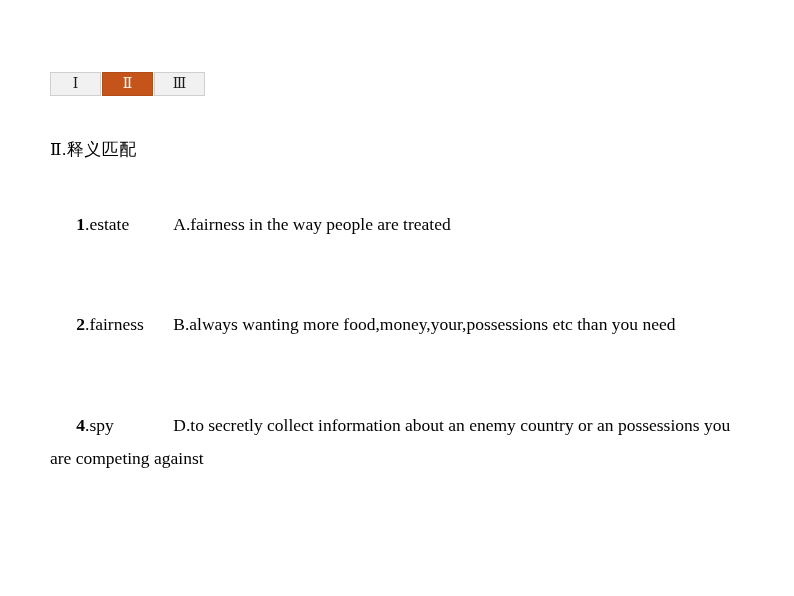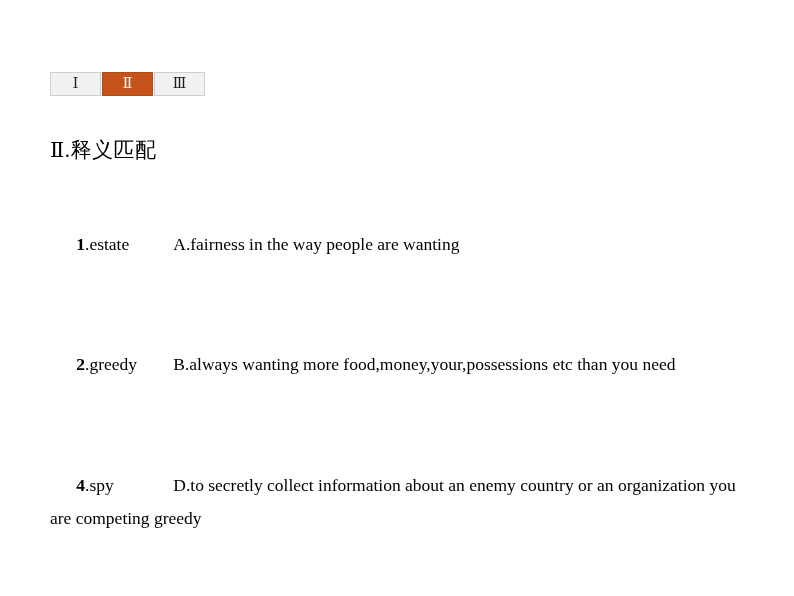--- a/index.html
+++ b/index.html
@@ -54,21 +54,21 @@
     background: #c4541a;
     border-color: #b04c17;
     color: #ffffff;
   }
 
   
   .heading {
     position: absolute;
     left: 50px;
     top: 136px;
-    font-size: 21px;
+    font-size: 17px;
     line-height: 28px;
     letter-spacing: 0.5px;
     color: #000;
     white-space: nowrap;
   }
 
   
   .content {
     position: absolute;
     left: 50px;
@@ -77,21 +77,20 @@
     font-size: 17.5px;
     line-height: 33.5px;
   }
   .line {
     white-space: pre-wrap;
     word-break: normal;
   }
   .term {
     display: inline-block;
     min-width: 97px;
-    margin-top: 20px;
   }
   .term .num {
     font-weight: bold;
   }
   .defn { }
 </style>
 </head>
 <body>
 
 <div class="page">
@@ -106,27 +105,27 @@
     <div class="tab">
       <span>Ⅲ</span>
     </div>
   </div>
 
   <div class="heading">Ⅱ.释义匹配</div>
 
   <div class="content">
 
     <div class="line">
-      <span class="term"><span class="num">1</span><span>.</span><span>estate</span></span><span class="defn">A.fairness in the way people are wanting</span>
+      <span class="term"><span class="num">1</span><span>.</span><span>estate</span></span><span class="defn">A.fairness in the way people are treated</span>
     </div>
 
     <div class="line">
-      <span class="term"><span class="num">2</span><span>.</span><span>greedy</span></span><span class="defn">B.always wanting more food,money,your,possessions etc than you need</span>
+      <span class="term"><span class="num">2</span><span>.</span><span>fairness</span></span><span class="defn">B.always wanting more food,money,your,possessions etc than you need</span>
     </div>
 
 
     <div class="line">
-      <span class="term"><span class="num">4</span><span>.</span><span>spy</span></span><span class="defn">D.to secretly collect information about an enemy country or an organization you are competing greedy</span>
+      <span class="term"><span class="num">4</span><span>.</span><span>spy</span></span><span class="defn">D.to secretly collect information about an enemy country or an possessions you are competing against</span>
     </div>
 
   </div>
 
 </div>
 
 </body></html>

